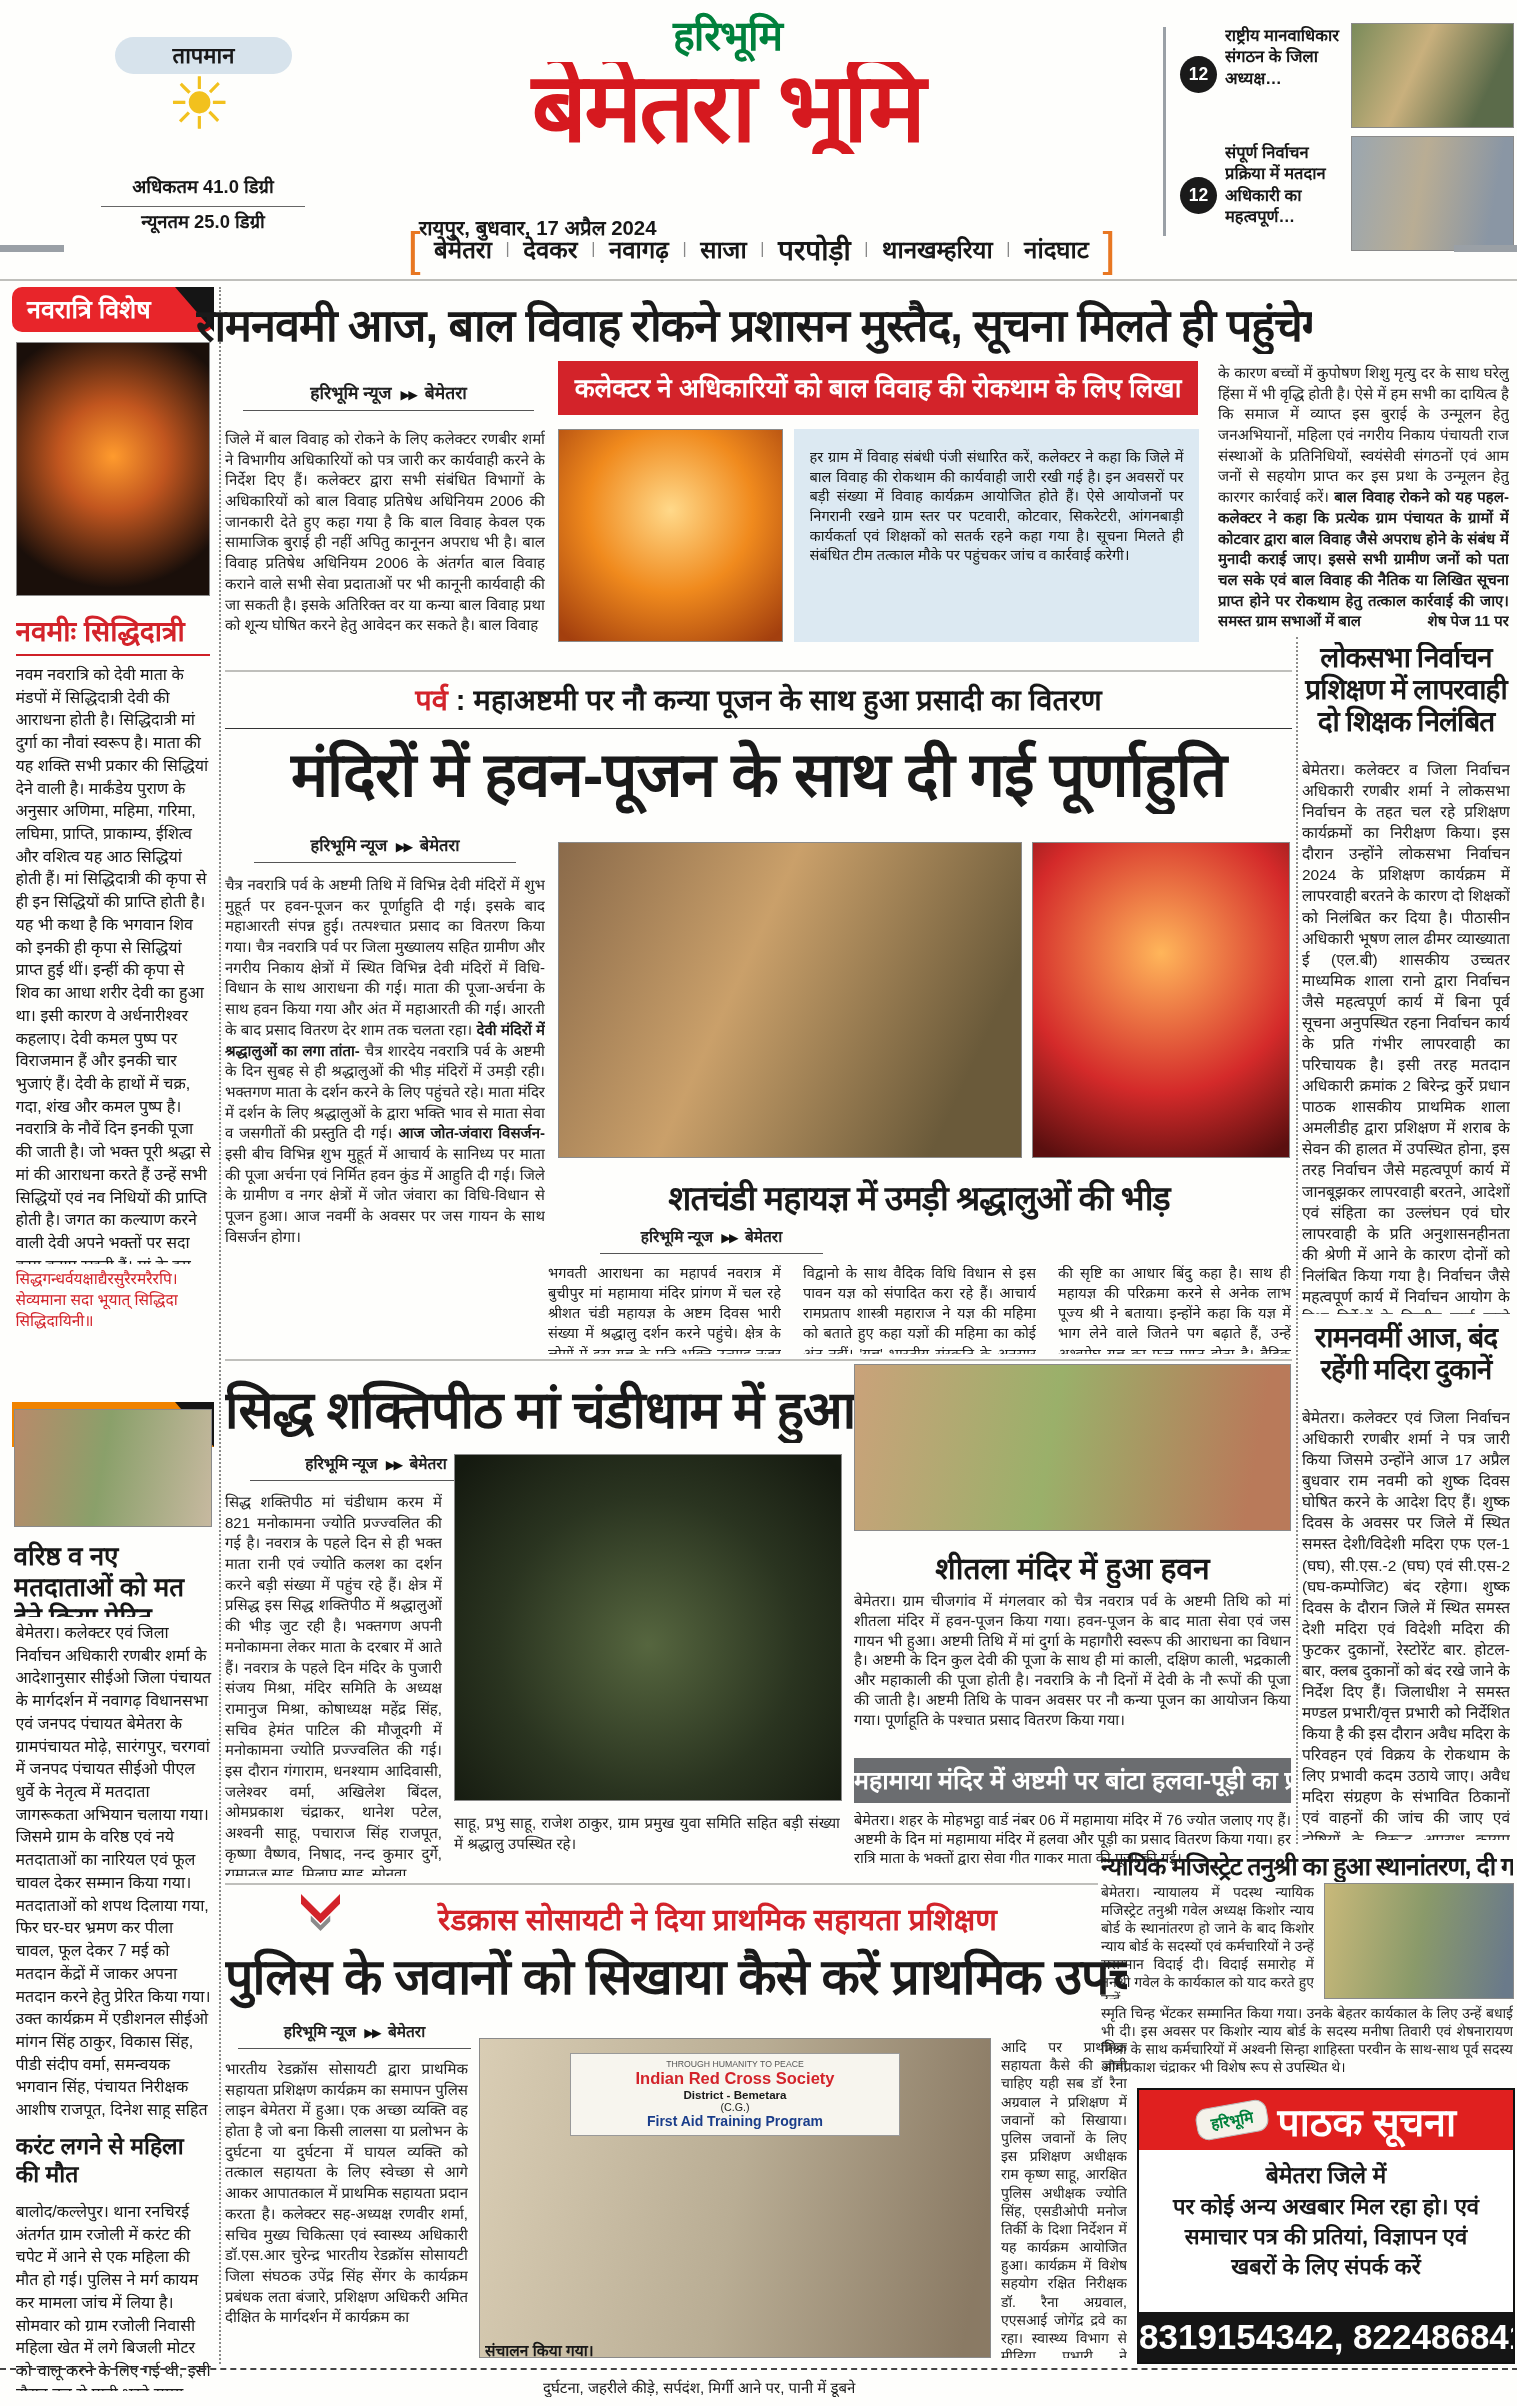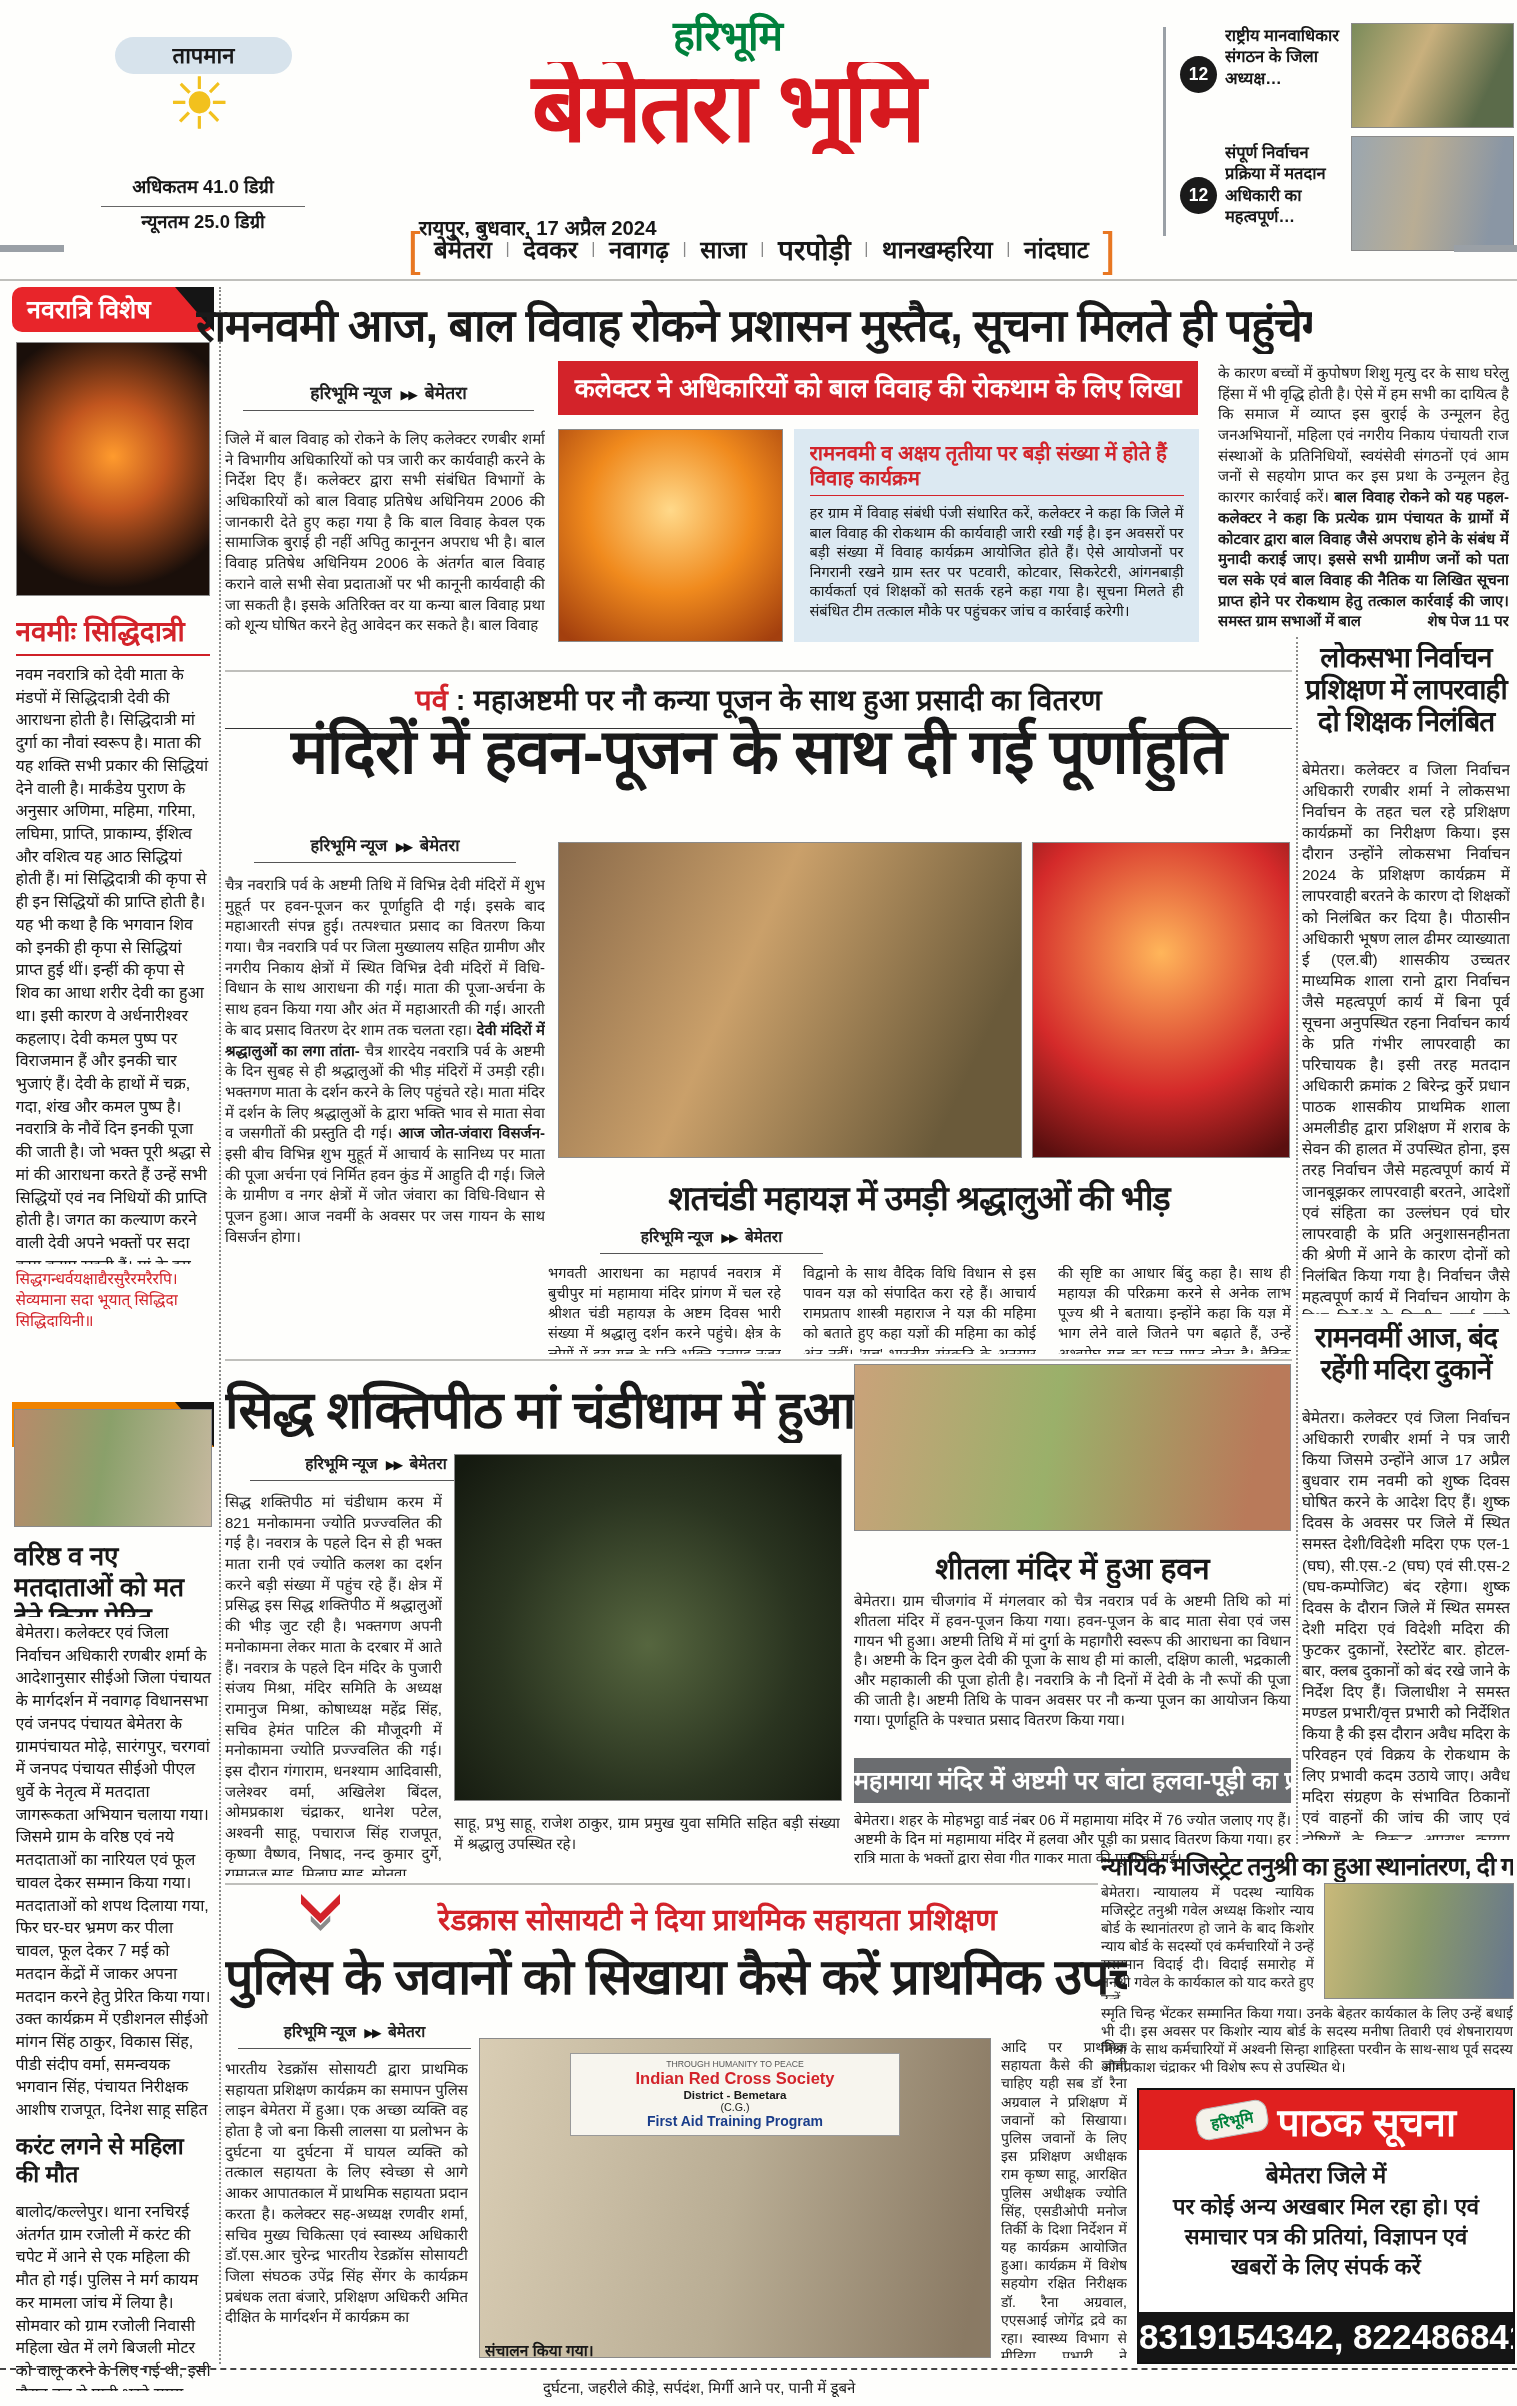--- a/index.html
+++ b/index.html
@@ -107,36 +107,35 @@
     <span class="arr">▶▶</span>
     <span>बेमेतरा</span>
   </div>
   <div class="abs body-txt ovh" style="left:225px;top:429px;width:320px;height:235px;font-size:15px;">जिले में बाल विवाह को रोकने के लिए कलेक्टर रणबीर शर्मा ने विभागीय अधिकारियों को पत्र जारी कर कार्यवाही करने के निर्देश दिए हैं। कलेक्टर द्वारा सभी संबंधित विभागों के अधिकारियों को बाल विवाह प्रतिषेध अधिनियम 2006 की जानकारी देते हुए कहा गया है कि बाल विवाह केवल एक सामाजिक बुराई ही नहीं अपितु कानूनन अपराध भी है। बाल विवाह प्रतिषेध अधिनियम 2006 के अंतर्गत बाल विवाह कराने वाले सभी सेवा प्रदाताओं पर भी कानूनी कार्यवाही की जा सकती है। इसके अतिरिक्त वर या कन्या बाल विवाह प्रथा को शून्य घोषित करने हेतु आवेदन कर सकते है। बाल विवाह</div>
 
   <div class="abs ctr ovh" style="left:558px;top:361px;width:640px;height:54px;background:#d3232a;color:#fff;
        font-weight:bold;font-size:26px;line-height:54px;">कलेक्टर ने अधिकारियों को बाल विवाह की रोकथाम के लिए लिखा पत्र</div>
   <div class="abs photo" style="left:558px;top:429px;width:225px;height:213px;
        background:radial-gradient(circle at 50% 38%,#ffd98a,#f08a1d 48%,#a33f0e 95%);"></div>
   <div class="abs ovh" style="left:794px;top:429px;width:405px;height:213px;background:#dce9f2;padding:11.6px 15.5px;box-sizing:border-box;">
-    <div class="b red ovh" style="font-size:20.4px;line-height:1.25;border-bottom:1.9px solid #d3232a;padding-bottom:3.9px;">रामनवमी व अक्षय तृतीया पर बड़ी संख्या में होते हैं विवाह कार्यक्रम</div>
     <div class="jus ovh" style="font-size:14.6px;line-height:1.34;margin-top:7.8px;height:126px;">हर ग्राम में विवाह संबंधी पंजी संधारित करें, कलेक्टर ने कहा कि जिले में बाल विवाह की रोकथाम की कार्यवाही जारी रखी गई है। इन अवसरों पर बड़ी संख्या में विवाह कार्यक्रम आयोजित होते हैं। ऐसे आयोजनों पर निगरानी रखने ग्राम स्तर पर पटवारी, कोटवार, सिकरेटरी, आंगनबाड़ी कार्यकर्ता एवं शिक्षकों को सतर्क रहने कहा गया है। सूचना मिलते ही संबंधित टीम तत्काल मौके पर पहुंचकर जांच व कार्रवाई करेगी।</div>
   </div>
 
   <div class="abs body-txt ovh" style="left:1218px;top:363px;width:291px;height:301px;font-size:15px;">
     <span>के कारण बच्चों में कुपोषण शिशु मृत्यु दर के साथ घरेलु हिंसा में भी वृद्धि होती है। ऐसे में हम सभी का दायित्व है कि समाज में व्याप्त इस बुराई के उन्मूलन हेतु जनअभियानों, महिला एवं नगरीय निकाय पंचायती राज संस्थाओं के प्रतिनिधियों, स्वयंसेवी संगठनों एवं आम जनों से सहयोग प्राप्त कर इस प्रथा के उन्मूलन हेतु कारगर कार्रवाई करें।</span>
     <span class="b">बाल विवाह रोकने को यह पहल-</span><span class="b"> कलेक्टर ने कहा कि प्रत्येक ग्राम पंचायत के ग्रामों में कोटवार द्वारा बाल विवाह जैसे अपराध होने के संबंध में मुनादी कराई जाए। इससे सभी ग्रामीण जनों को पता चल सके एवं बाल विवाह की नैतिक या लिखित सूचना प्राप्त होने पर रोकथाम हेतु तत्काल कार्रवाई की जाए। समस्त ग्राम सभाओं में बाल</span>
     <span class="b" style="float:right;">शेष पेज 11 पर</span>
   </div>
 
   <div class="abs rule" style="left:225px;top:670px;width:1067px;"></div>
 
   <div class="abs ctr nw ovh" style="left:225px;top:679px;width:1067px;font-size:29px;border-bottom:1.9px solid #333;padding-bottom:9.7px;">
     <span class="b red">पर्व</span><span class="b"> : </span><span class="b">महाअष्टमी पर नौ कन्या पूजन के साथ हुआ प्रसादी का वितरण</span>
   </div>
-  <div class="abs big-head ctr nw ovh" style="left:225px;top:707px;width:1067px;font-size:62px;">मंदिरों में हवन-पूजन के साथ दी गई पूर्णाहुति</div>
+  <div class="abs big-head ctr nw ovh" style="left:225px;top:730px;width:1067px;font-size:62px;">मंदिरों में हवन-पूजन के साथ दी गई पूर्णाहुति</div>
 
   <div class="abs byline" style="left:254px;top:833px;width:262px;font-size:16.5px;">
     <span>हरिभूमि न्यूज</span>
     <span class="arr">▶▶</span>
     <span>बेमेतरा</span>
   </div>
   <div class="abs body-txt ovh" style="left:225px;top:875px;width:320px;height:477px;font-size:15px;">
     <span>चैत्र नवरात्रि पर्व के अष्टमी तिथि में विभिन्न देवी मंदिरों में शुभ मुहूर्त पर हवन-पूजन कर पूर्णाहुति दी गई। इसके बाद महाआरती संपन्न हुई। तत्पश्चात प्रसाद का वितरण किया गया। चैत्र नवरात्रि पर्व पर जिला मुख्यालय सहित ग्रामीण और नगरीय निकाय क्षेत्रों में स्थित विभिन्न देवी मंदिरों में विधि-विधान के साथ आराधना की गई। माता की पूजा-अर्चना के साथ हवन किया गया और अंत में महाआरती की गई। आरती के बाद प्रसाद वितरण देर शाम तक चलता रहा।</span>
     <span class="b">देवी मंदिरों में श्रद्धालुओं का लगा तांता-</span><span> चैत्र शारदेय नवरात्रि पर्व के अष्टमी के दिन सुबह से ही श्रद्धालुओं की भीड़ मंदिरों में उमड़ी रही। भक्तगण माता के दर्शन करने के लिए पहुंचते रहे। माता मंदिर में दर्शन के लिए श्रद्धालुओं के द्वारा भक्ति भाव से माता सेवा व जसगीतों की प्रस्तुति दी गई।</span>
     <span class="b">आज जोत-जंवारा विसर्जन-</span><span> इसी बीच विभिन्न शुभ मुहूर्त में आचार्य के सानिध्य पर माता की पूजा अर्चना एवं निर्मित हवन कुंड में आहुति दी गई। जिले के ग्रामीण व नगर क्षेत्रों में जोत जंवारा का विधि-विधान से पूजन हुआ। आज नवमीं के अवसर पर जस गायन के साथ विसर्जन होगा।</span>

